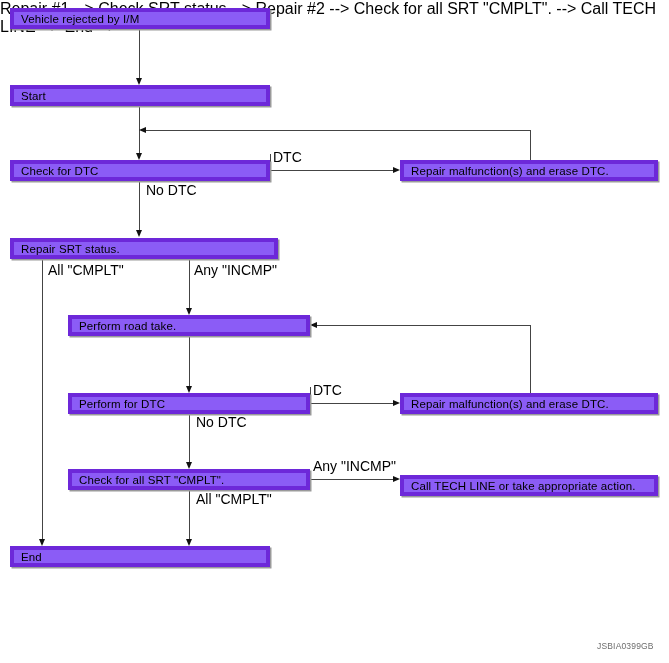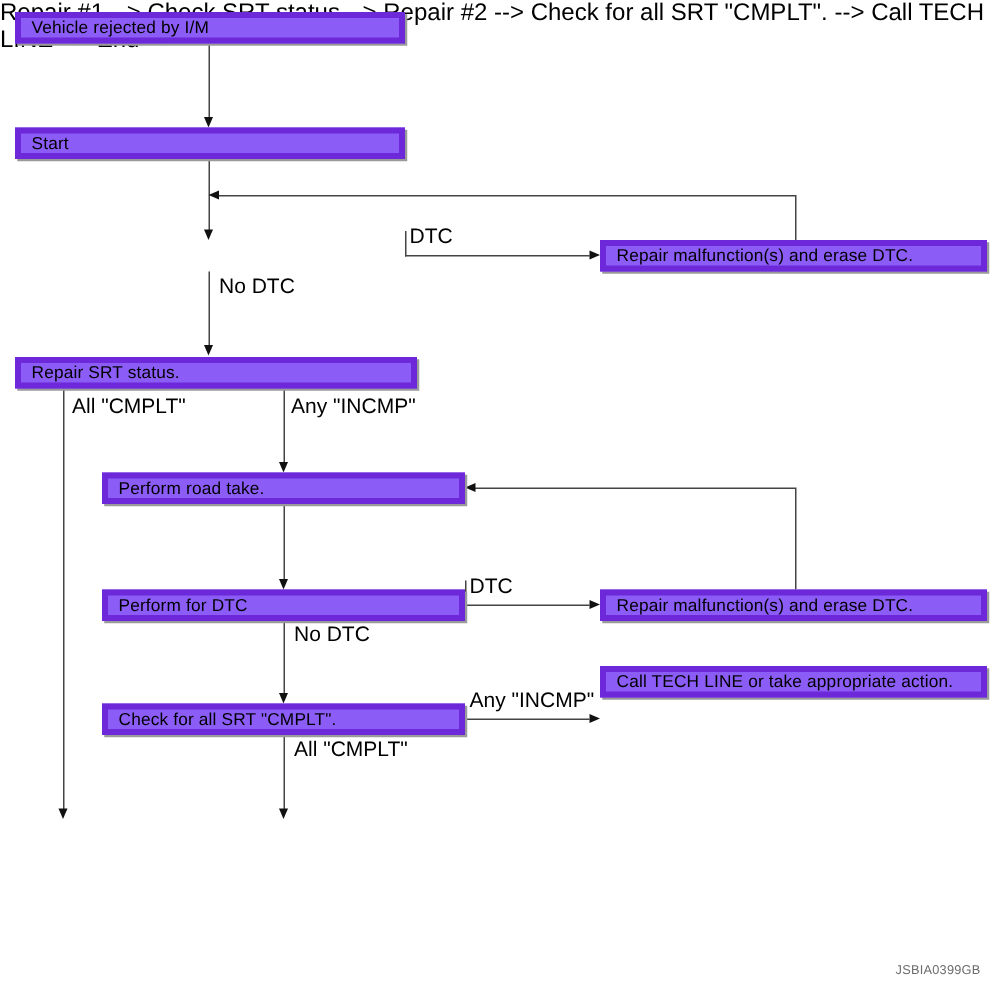--- a/index.html
+++ b/index.html
@@ -120,20 +120,23 @@
   
   <div class="vline" style="left:139px; top:106px; height:48px;"></div>
   <div class="arrow-down" style="left:136px; top:153px;"></div>
 
   
   <div class="hline" style="left:143px; top:130px; width:387px;"></div>
   <div class="arrow-left" style="left:139px; top:126.5px;"></div>
   <div class="vline" style="left:530px; top:130px; height:30px;"></div>
 
   
+  <div class="box" style="left:10px; top:160px; width:260px;">
+    <span class="box-label">Check for DTC</span>
+  </div>
 
    Repair #1 --&gt;
   <div class="vline" style="left:270px; top:154px; height:17px;"></div>
   <div class="hline" style="left:270px; top:170px; width:123px;"></div>
   <div class="arrow-right" style="left:393px; top:167px;"></div>
   <div class="edge-label" style="left:273px; top:151px;">DTC</div>
 
   
   <div class="box" style="left:400px; top:160px; width:258px;">
     <span class="box-label">Repair malfunction(s) and erase DTC.</span>
@@ -198,27 +201,30 @@
   <div class="box" style="left:68px; top:469px; width:242px;">
     <span class="box-label">Check for all SRT "CMPLT".</span>
   </div>
 
    Call TECH LINE --&gt;
   <div class="hline" style="left:310px; top:479px; width:83px;"></div>
   <div class="arrow-right" style="left:393px; top:476px;"></div>
   <div class="edge-label" style="left:313px; top:460px;">Any "INCMP"</div>
 
   
-  <div class="box" style="left:400px; top:444px; width:258px;text-align:center;">
+  <div class="box" style="left:400px; top:475px; width:258px;text-align:center;">
     <span class="box-label">Call TECH LINE or take appropriate action.</span>
   </div>
 
    End --&gt;
   <div class="vline" style="left:189px; top:490px; height:50px;"></div>
   <div class="arrow-down" style="left:186px; top:539px;"></div>
   <div class="edge-label" style="left:196px; top:493px;">All "CMPLT"</div>
 
   
+  <div class="box" style="left:10px; top:546px; width:260px;">
+    <span class="box-label">End</span>
+  </div>
 
   
   <div class="figure-id" style="left:597px; top:641px;">JSBIA0399GB</div>
 
 </div>
 
 </body></html>

